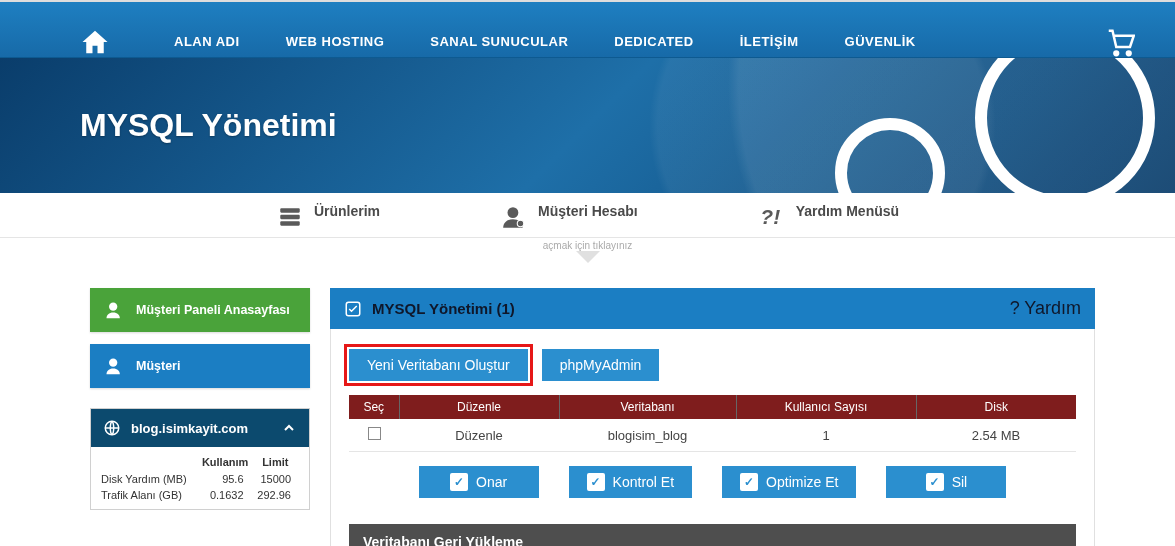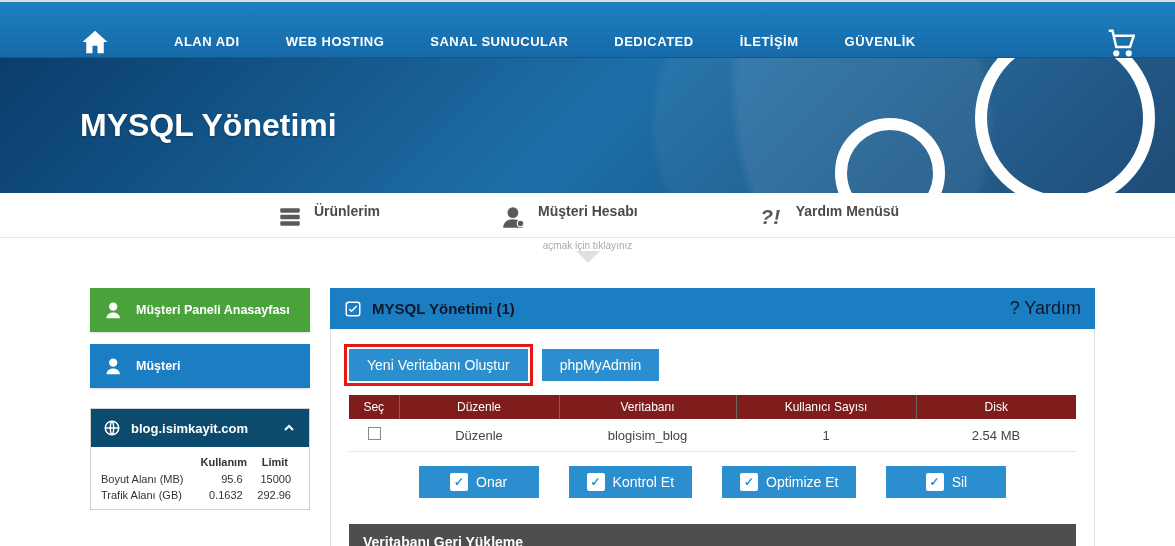--- a/index.html
+++ b/index.html
@@ -177,21 +177,21 @@
       </div>
       <div class="domain-body">
         <table>
           <tbody>
               <tr>
             <th></th>
             <th>Kullanım</th>
             <th>Limit</th>
           </tr>
           <tr>
-            <td class="lbl">Boyut Alanı (MB)</td>
+            <td class="lbl">Disk Yardım (MB)</td>
             <td class="val">95.6</td>
             <td class="val">15000</td>
           </tr>
           <tr>
             <td class="lbl">Trafik Alanı (GB)</td>
             <td class="val">0.1632</td>
             <td class="val">292.96</td>
           </tr>
         </tbody>
           </table>

